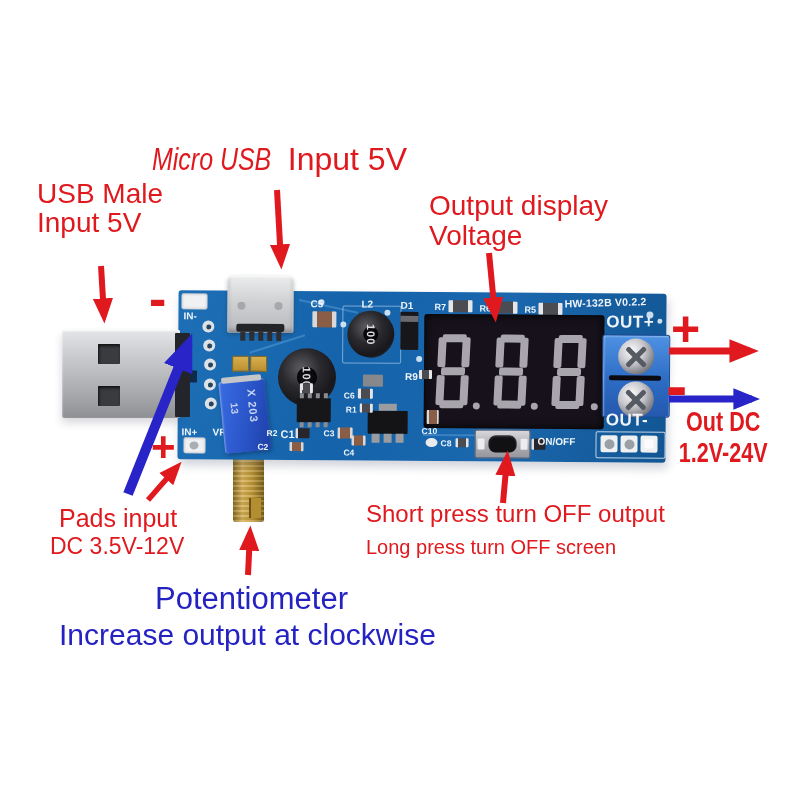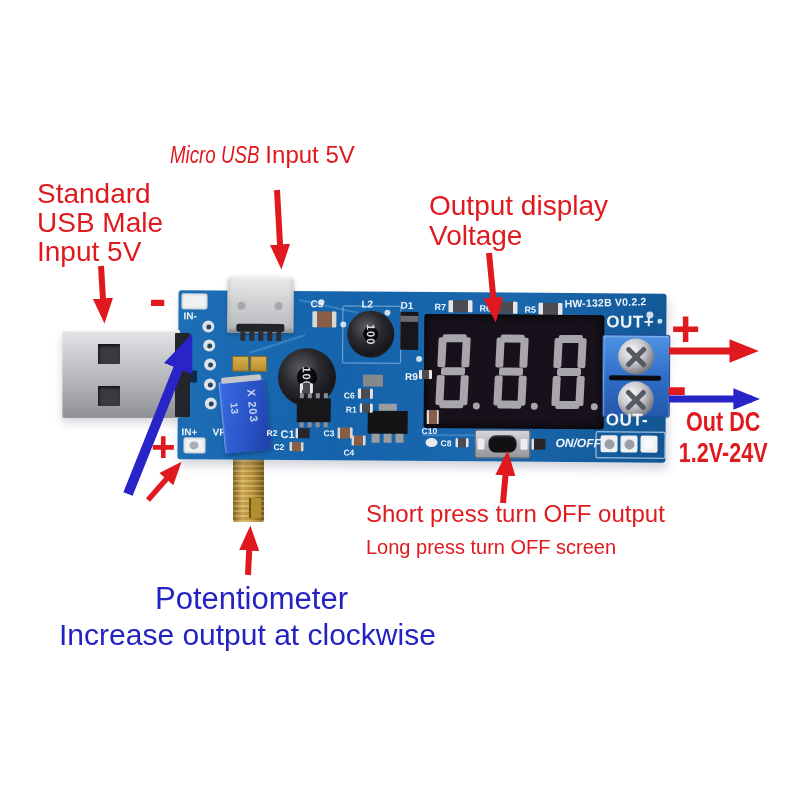--- a/index.html
+++ b/index.html
@@ -4,21 +4,21 @@
 <style>
   html,body{margin:0;padding:0;background:#fff;}
   #stage{position:relative;width:800px;height:800px;background:#ffffff;overflow:hidden;
          font-family:"Liberation Sans",sans-serif;}
   .abs{position:absolute;}
 
   
   .red{color:#e0191e;}
   .blue{color:#2522c2;}
   .ann{position:absolute;white-space:nowrap;font-family:"Liberation Sans",sans-serif;}
-  #lbl-micro{left:170px;top:141px;font-size:24px;}
+  #lbl-micro{left:152px;top:141px;font-size:32px;}
   #lbl-micro .emph{display:inline-block;font-style:italic;transform:scaleX(.78);transform-origin:left center;margin-right:-26px;}
   #lbl-standard{left:37px;top:179px;font-size:28px;line-height:29px;}
   #lbl-output{left:429px;top:191px;font-size:28px;line-height:30px;}
   #lbl-short{left:366px;top:500px;font-size:24px;}
   #lbl-long{left:366px;top:536px;font-size:20px;}
   #lbl-pads{left:50px;top:504px;font-size:25px;line-height:28px;}
   #lbl-pads .l1{padding-left:9px;}
   #lbl-pads .l2{font-size:23px;}
   #lbl-outdc{left:672px;top:407px;width:128px;text-align:center;font-size:27px;line-height:31px;
              font-weight:bold;transform:scaleX(.8);transform-origin:left center;}
@@ -253,35 +253,35 @@
     <div class="silk" style="left:168px;top:113px;font-size:8.5px;">R1</div>
     <div class="chipW" style="left:182px;top:112px;width:13px;height:9px;"></div>
     <div class="silk" style="left:244px;top:134px;font-size:8.5px;">C10</div>
     <div class="chipBr" style="left:249px;top:118px;width:12px;height:14px;"></div>
     <div class="abs" style="left:248px;top:146px;width:12px;height:9px;border-radius:50%;background:#e8eaec;"></div>
     <div class="silk" style="left:263px;top:146px;font-size:8.5px;">C8</div>
     <div class="chipW" style="left:278px;top:146px;width:13px;height:9px;"></div>
     <div class="silk" style="left:89px;top:137px;font-size:8.5px;">R2</div>
     <div class="silk" style="left:103px;top:137px;font-size:11px;">C1</div>
     <div class="chipDk" style="left:118px;top:137px;width:14px;height:10px;"></div>
-    <div class="silk" style="left:96px;top:151px;font-size:8.5px;">C2</div>
+    <div class="silk" style="left:80px;top:151px;font-size:8.5px;">C2</div>
     <div class="chipBr" style="left:112px;top:151px;width:14px;height:9px;"></div>
     <div class="silk" style="left:146px;top:137px;font-size:8.5px;">C3</div>
     <div class="chipBr" style="left:160px;top:136px;width:15px;height:11px;"></div>
     <div class="silk" style="left:166px;top:156px;font-size:8.5px;">C4</div>
     <div class="chipBr" style="left:174px;top:144px;width:14px;height:10px;"></div>
 
     <div class="abs" style="left:297px;top:137px;width:54px;height:27px;border-radius:3px;border:1px solid #6a6a72;
                 background:linear-gradient(180deg,#d8d8dc 0%,#aaaab0 60%,#96969c 100%);">
       <div class="abs" style="left:2px;top:8px;width:7px;height:11px;background:#ededf0;border-radius:1px;"></div>
       <div class="abs" style="right:2px;top:8px;width:7px;height:11px;background:#ededf0;border-radius:1px;"></div>
       <div class="abs" style="left:13px;top:5px;width:28px;height:17px;background:#111114;border-radius:7px;box-shadow:inset 0 1px 2px #444;"></div>
     </div>
     <div class="chipDk" style="left:354px;top:146px;width:14px;height:11px;"></div>
-    <div class="silk" style="left:378px;top:143px;font-size:12px;font-style:italic;">ON/OFF</div>
+    <div class="silk" style="left:360px;top:143px;font-size:10px;">ON/OFF</div>
     <div class="abs" style="left:418px;top:138px;width:68px;height:25px;border:1px solid rgba(235,244,252,.8);border-radius:2px;"></div>
     <div class="pad3" style="left:423px;top:142px;"></div>
     <div class="pad3" style="left:443px;top:142px;"></div>
     <div class="pad3 sq" style="left:463px;top:142px;"></div>
   </div>
 
   <svg id="arrows" width="800" height="800" viewBox="0 0 800 800">
     <defs>
       <marker id="ah-red" viewBox="0 0 10 8" refX="7" refY="4" markerWidth="4.2" markerHeight="3.6" orient="auto" markerUnits="strokeWidth">
         <path d="M0 0 L10 4 L0 8 z" fill="#e0191e"></path>
@@ -300,33 +300,36 @@
     <line x1="248" y1="575" x2="250" y2="533" stroke="#e0191e" stroke-width="6" marker-end="url(#ah-red)"></line>
     <line x1="503" y1="503" x2="507" y2="458" stroke="#e0191e" stroke-width="6" marker-end="url(#ah-red)"></line>
   </svg>
 
   <div class="ann red" id="lbl-micro" style="z-index:50;">
     <span class="emph">Micro USB</span>
     <span>Input 5V</span>
   </div>
 
   <div class="ann red" id="lbl-standard" style="z-index:50;">
-    <div>Standard</div>
     <div>USB Male</div>
     <div>Input 5V</div>
   </div>
 
   <div class="ann red" id="lbl-short" style="z-index:50;">Short press turn OFF output</div>
 
   <div class="ann red" id="lbl-output" style="z-index:50;">
     <div>Output display</div>
     <div>Voltage</div>
   </div>
   <div class="ann red" id="lbl-long" style="z-index:50;">Long press turn OFF screen</div>
 
+  <div class="ann red" id="lbl-pads" style="z-index:50;">
+    <div class="l1">Pads input</div>
+    <div class="l2">DC 3.5V-12V</div>
+  </div>
 
   <div class="ann red" id="lbl-outdc" style="z-index:50;">
     <div>Out DC</div>
     <div>1.2V-24V</div>
   </div>
 
   <div class="ann blue" id="lbl-pot" style="z-index:50;">Potentiometer</div>
   <div class="ann blue" id="lbl-increase" style="z-index:50;">Increase output at clockwise</div>
 
   <div class="sym" id="sym-minus-left" style="z-index:50;">-</div>

